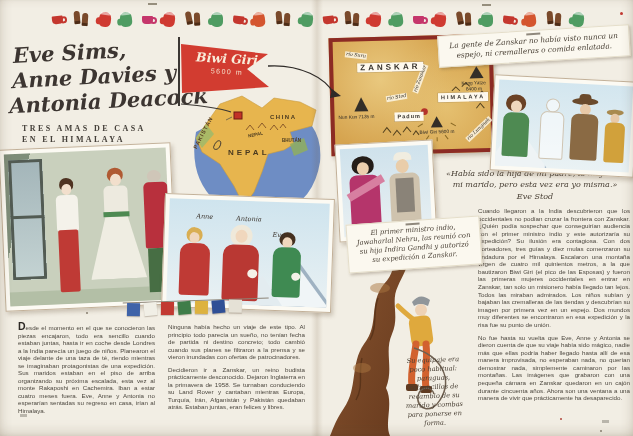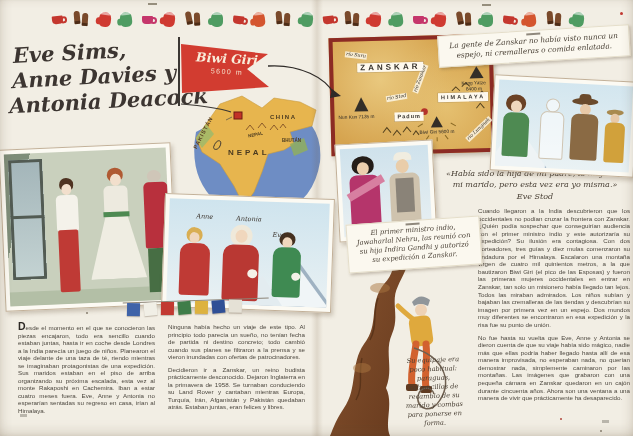--- a/index.html
+++ b/index.html
@@ -123,20 +123,22 @@
   <div class="speck" style="left:600px;top:430px;width:2px;height:2px;background:#8a8275;"></div>
   <div class="speck" style="left:560px;top:418px;width:2px;height:2px;background:#b0463c;"></div>
   <div class="speck" style="left:86px;top:312px;width:2px;height:2px;background:#8a8275;"></div>
 
   <div class="title">
     <span class="t1">Eve Sims,</span>
     <span class="t2">Anne Davies y</span>
     <span class="t3">Antonia Deacock</span>
   </div>
   <div class="subtitle">
+    <span style="display:block">TRES AMAS DE CASA</span>
+    <span style="display:block">EN EL HIMALAYA</span>
   </div>
 
   <div class="india">
     <svg width="134" height="126" viewBox="0 0 134 126">
       <path d="M6,40 Q-2,84 26,110 Q56,132 92,120 Q124,108 130,70 Q132,48 122,34 Q100,20 70,40 Q40,20 6,40 Z" fill="#5b80bf" opacity="0.88"></path>
       <path d="M6,46 L16,32 L30,12 L52,4 L72,16 L84,6 L110,10 L126,18 L122,34 L100,40 L104,52 L94,58 L78,62 L72,80 L64,100 L54,114 L44,94 L30,72 L12,60 Z" fill="#e7b54e" stroke="#c79a3e" stroke-width="0.6"></path>
       <path d="M6,46 L16,32 L24,42 L12,56 Z" fill="#9dba6b" opacity="0.85"></path>
       <path d="M100,52 L114,46 L118,58 L104,64 Z" fill="#8fae5f" opacity="0.85"></path>
       <path d="M56,38 l4,-5 l4,5 M68,36 l4,-5 l4,5 M80,38 l4,-5 l4,5 M90,36 l3,-4 l3,4" fill="none" stroke="#8a5a2a" stroke-width="1"></path>
       <path d="M36,28 l6,-3 M46,24 l6,-2" stroke="#7a6a4a" stroke-width="1"></path>

